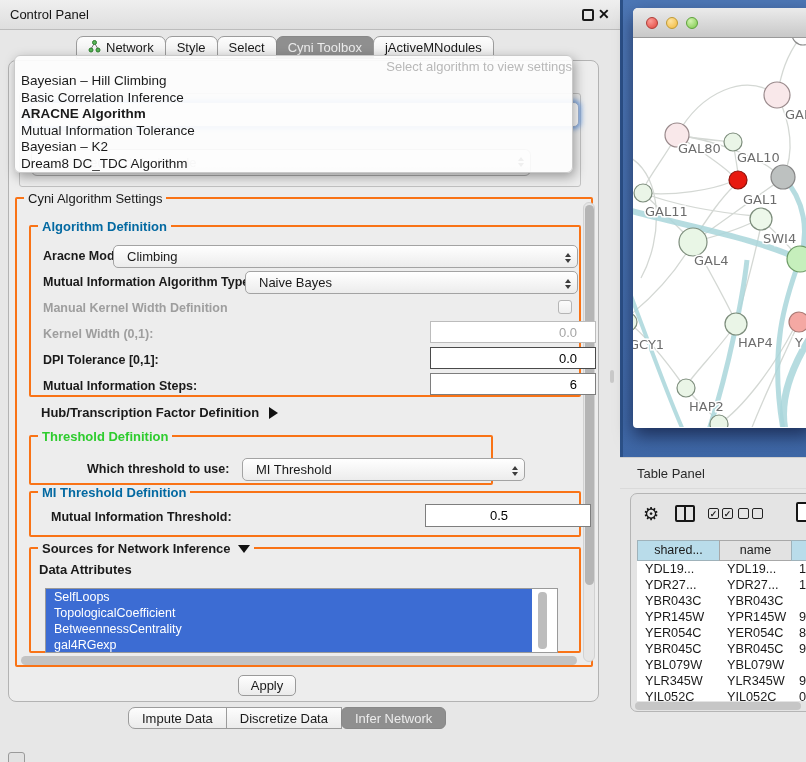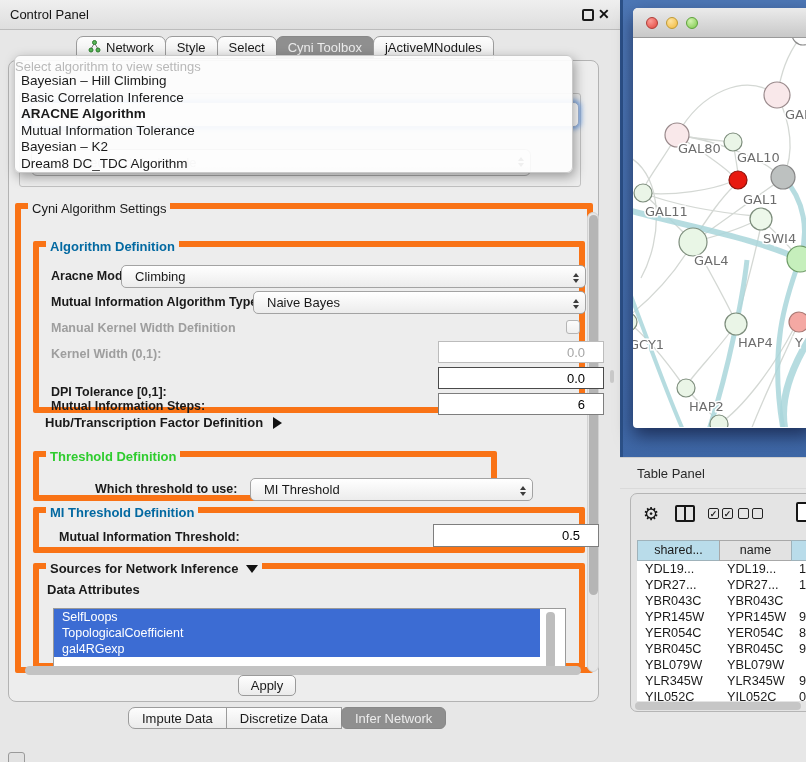--- a/index.html
+++ b/index.html
@@ -42,26 +42,26 @@
     border:1px solid #9fb6d8; border-radius:5px; background:#fff;
     box-shadow:0 0 5px 2px rgba(96,150,228,.85); }
   .ghost-combo2 { position:absolute; left:22px; top:88px; width:500px; height:27px;
     border:1px solid #ababab; border-radius:6px; background:linear-gradient(#fff,#ededed);
     font-size:13px; color:#a9a9a9; line-height:26px; padding-left:12px; }
 
   
   .popup { position:absolute; left:14px; top:55px; width:559px; height:118px; z-index:50;
     background:rgba(253,253,253,.93); border:1px solid #c9c9c9; border-radius:6px;
     box-shadow:2px 4px 12px rgba(0,0,0,.35); }
-  .popup-prompt { text-align:left; font-size:13px; color:#b8b8b8; padding-top:3px; height:17px; }
+  .popup-prompt { text-align:right; font-size:13px; color:#b8b8b8; padding-top:3px; height:17px; }
   .popup-item { font-size:13.5px; line-height:16.5px; padding-left:6px; white-space:nowrap; }
   .popup-item.bold { font-weight:bold; }
 
   
-  .gbox { position:absolute; border:6px solid #f97316; border-radius:2px;margin-top:6px; }
+  .gbox { position:absolute; border:2px solid #f97316; border-radius:2px; }
   .gtitle { position:absolute; top:-8px; left:7px; background:#ededed; padding:0 4px;
     font-size:13px; white-space:nowrap; }
   .gtitle.blue { color:#0369a1; font-weight:bold; }
   .gtitle.green { color:#2ecc2e; font-weight:bold; }
   .gtitle.dark { color:#1a1a1a; }
 
   .lbl { position:absolute; font-size:12.5px; font-weight:bold; white-space:nowrap; }
   .lbl.dis { color:#9e9e9e; }
 
   .combo { position:absolute; height:23px; border:1px solid #a3a3a3; border-radius:5px;
@@ -224,21 +224,21 @@
             <i class="dn"></i>
           </span>
       </div>
 
       <span class="lbl dis" style="left:12px;top:74px;">Manual Kernel Width Definition</span>
       <span class="chk" style="left:527px;top:73px;"></span>
 
       <span class="lbl dis" style="left:12px;top:100px;">Kernel Width (0,1):</span>
       <input class="fld dis" style="left: 399px; top: 94px;" readonly="" value="0.0">
 
-      <span class="lbl" style="left:12px;top:138px;">DPI Tolerance [0,1]:</span>
+      <span class="lbl" style="left:12px;top:126px;">DPI Tolerance [0,1]:</span>
       <input class="fld dark" style="left: 399px; top: 120px;" readonly="" value="0.0">
 
       <span class="lbl" style="left:12px;top:152px;">Mutual Information Steps:</span>
       <input class="fld mid" style="left: 399px; top: 146px;" readonly="" value="6">
     </div>
 
     <span class="lbl" style="left:24px;top:206px;font-size:13px;">
       <span>Hub/Transcription Factor Definition</span><span class="right-tri"></span>
     </span>
 
@@ -250,32 +250,33 @@
         <span class="stepper">
             <i class="up"></i>
             <i class="dn"></i>
           </span>
       </div>
     </div>
 
     <div class="gbox" style="left:12px;top:292px;width:552px;height:46px;">
       <span class="gtitle blue">MI Threshold Definition</span>
       <span class="lbl" style="left:20px;top:17px;">Mutual Information Threshold:</span>
-      <input class="fld mid" style="left: 394px; top: 11px; height: 23px;" readonly="" value="0.5">
+      <input class="fld mid" style="left: 394px; top: 11px; height: 23px; text-align: center;" readonly="" value="0.5">
     </div>
 
     <div class="gbox" style="left:12px;top:348px;width:552px;height:106px;">
       <span class="gtitle dark" style="font-weight:bold;">
         <span>Sources for Network Inference</span><span class="down-tri"></span>
       </span>
       <span class="lbl" style="left:8px;top:13px;font-size:13px;">Data Attributes</span>
       <div class="attr-list">
         <span class="attr-scroll"></span>
       <div class="attr-item">SelfLoops</div>
           <div class="attr-item">TopologicalCoefficient</div>
+          <div class="attr-item">BetweennessCentrality</div>
           <div class="attr-item">gal4RGexp</div>
         </div>
     </div>
 
     <div class="hthumb" style="left:4px;top:457px;width:556px;height:9px;"></div>
   </div>
 
   <div class="apply-btn">Apply</div>
 </div>
 

